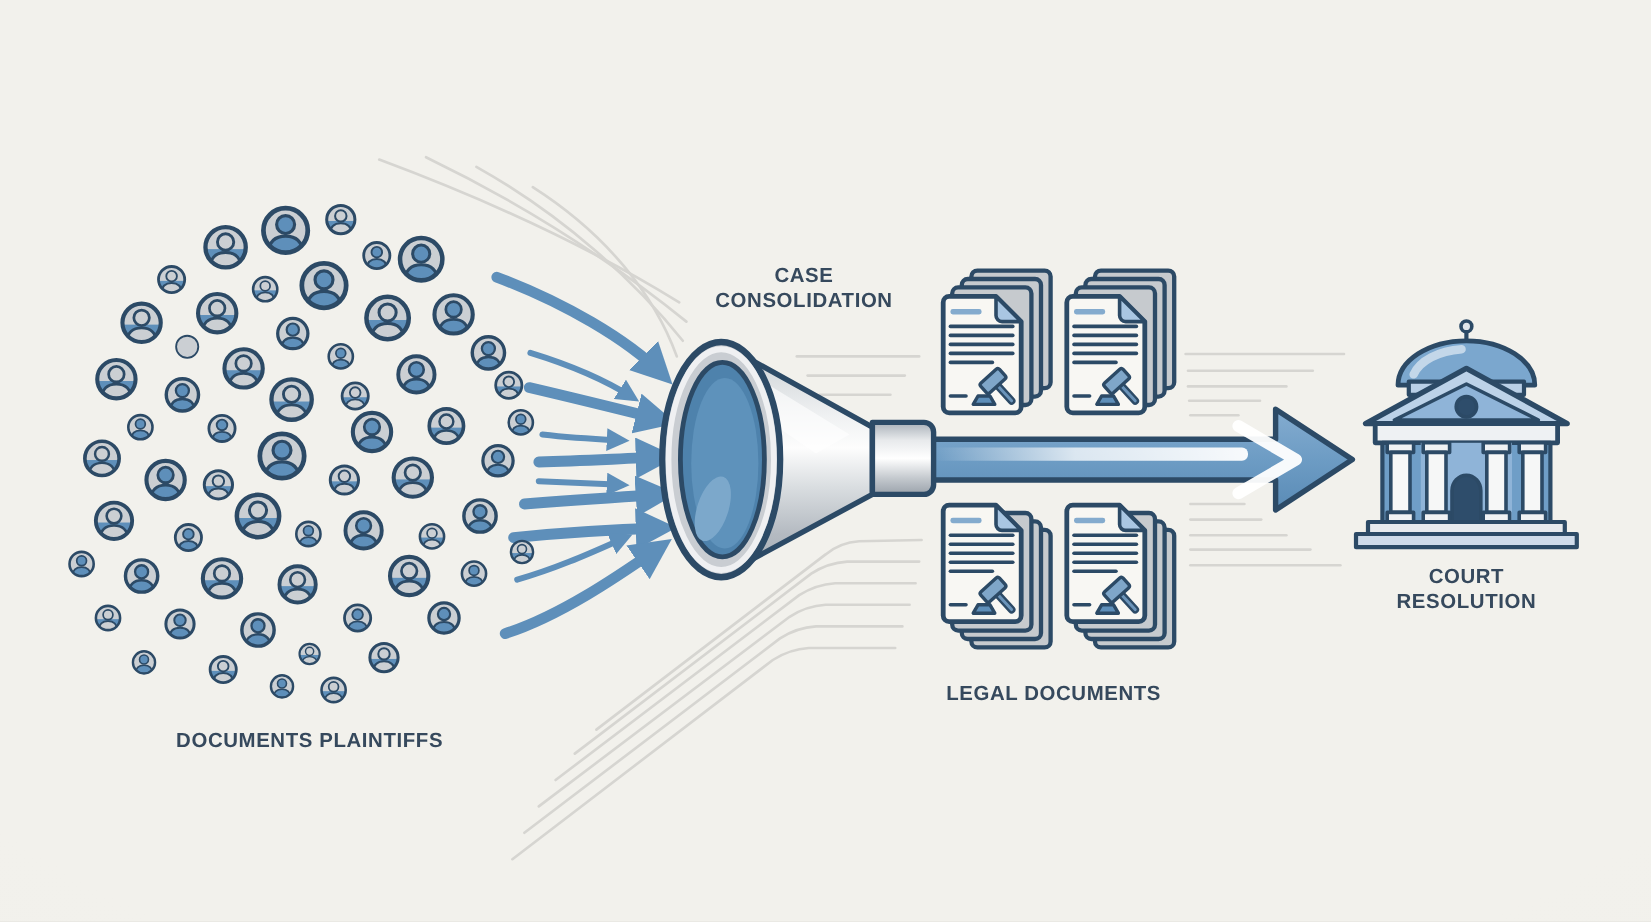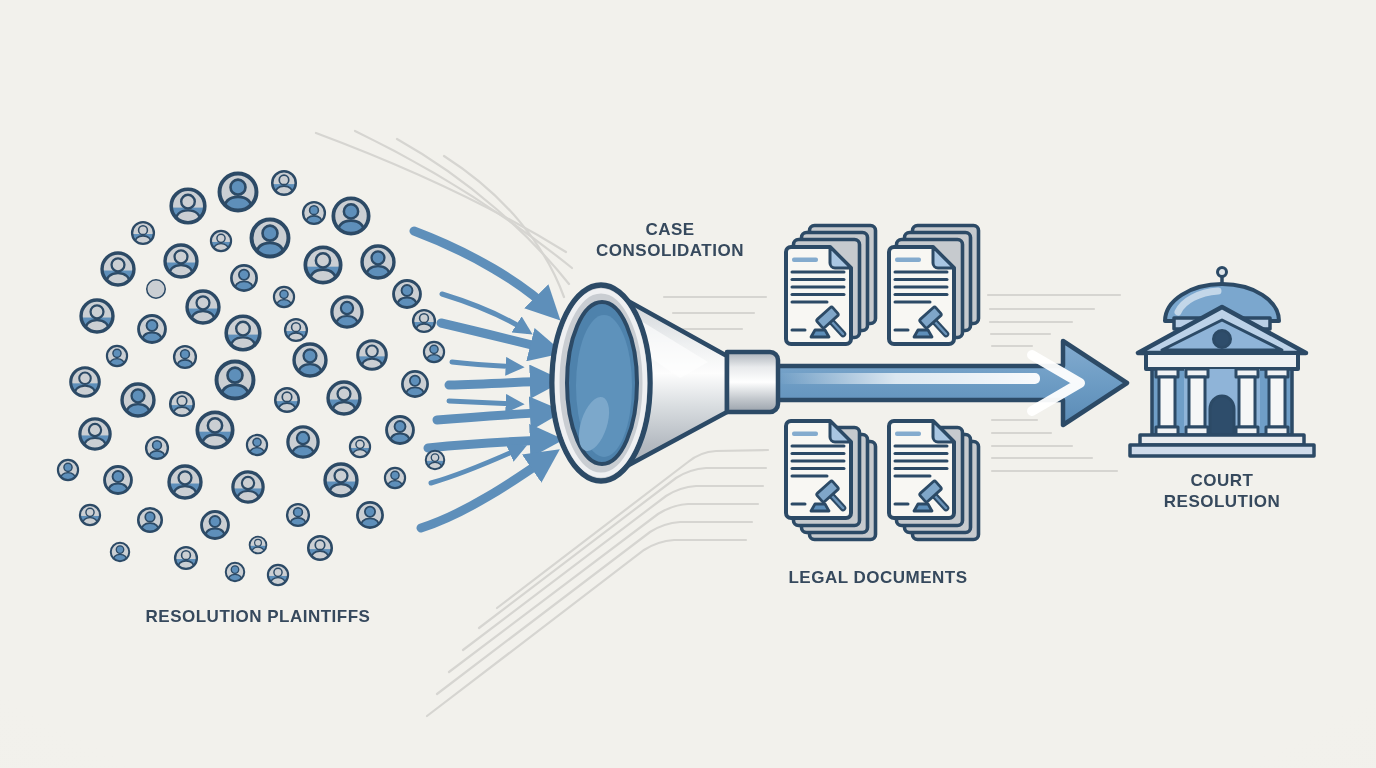--- a/index.html
+++ b/index.html
@@ -288,19 +288,19 @@
             <rect x="134" y="106" width="22" height="8" fill="#f0f2f4" stroke-width="3"></rect>
             <rect x="137" y="114" width="16" height="50" fill="#f6f7f7" stroke-width="3"></rect>
             <rect x="134" y="164" width="22" height="8" fill="#f0f2f4" stroke-width="3"></rect>
           </g>
     </g>
     <rect x="8" y="172" width="164" height="10" fill="#e8ebee" stroke-width="3.5"></rect>
     <rect x="-2" y="182" width="184" height="11" fill="#cfdbea" stroke-width="3.5"></rect>
   </g>
 </svg>
 
-<div class="label" style="left:258px;top:617px;">RESOLUTION PLAINTIFFS</div>
+<div class="label" style="left:258px;top:617px;">DOCUMENTS PLAINTIFFS</div>
 <div class="label" style="left:670px;top:240px;">CASE
 CONSOLIDATION</div>
 <div class="label" style="left:878px;top:578px;">LEGAL DOCUMENTS</div>
 <div class="label" style="left:1222px;top:491px;">COURT
 RESOLUTION</div>
 </div>
 
 </body></html>

